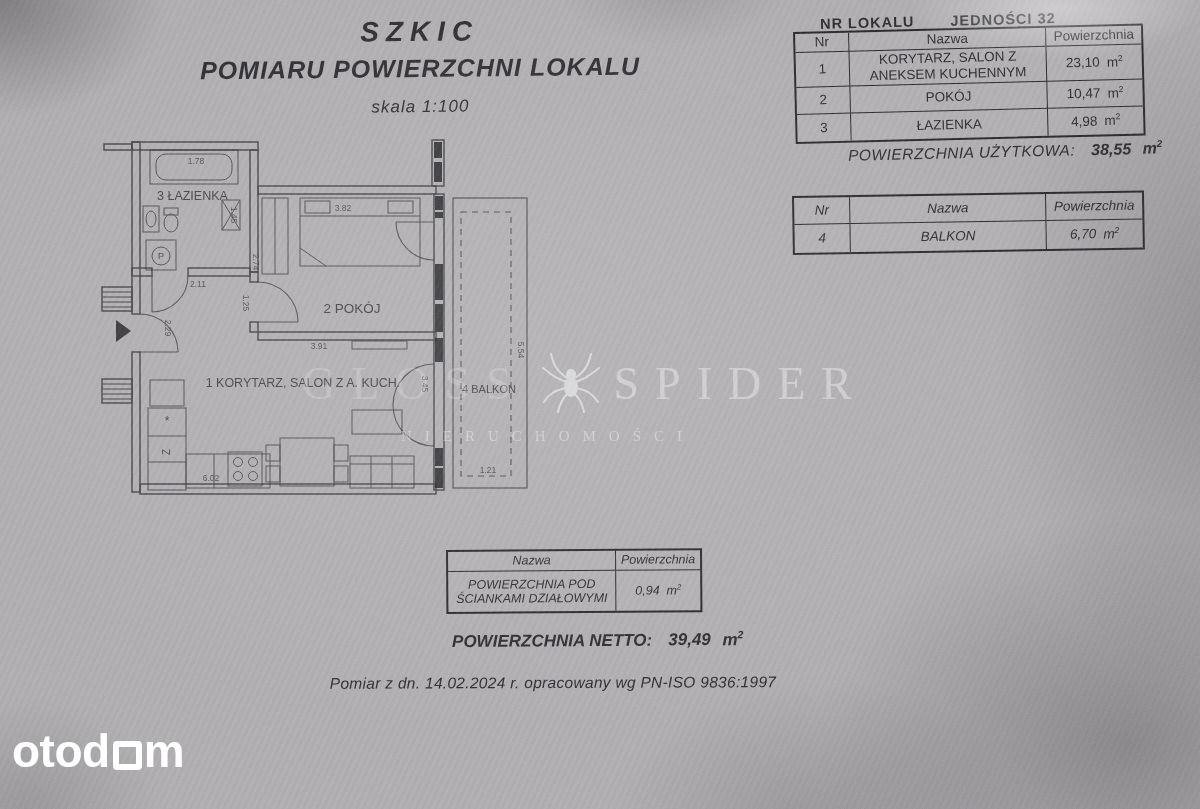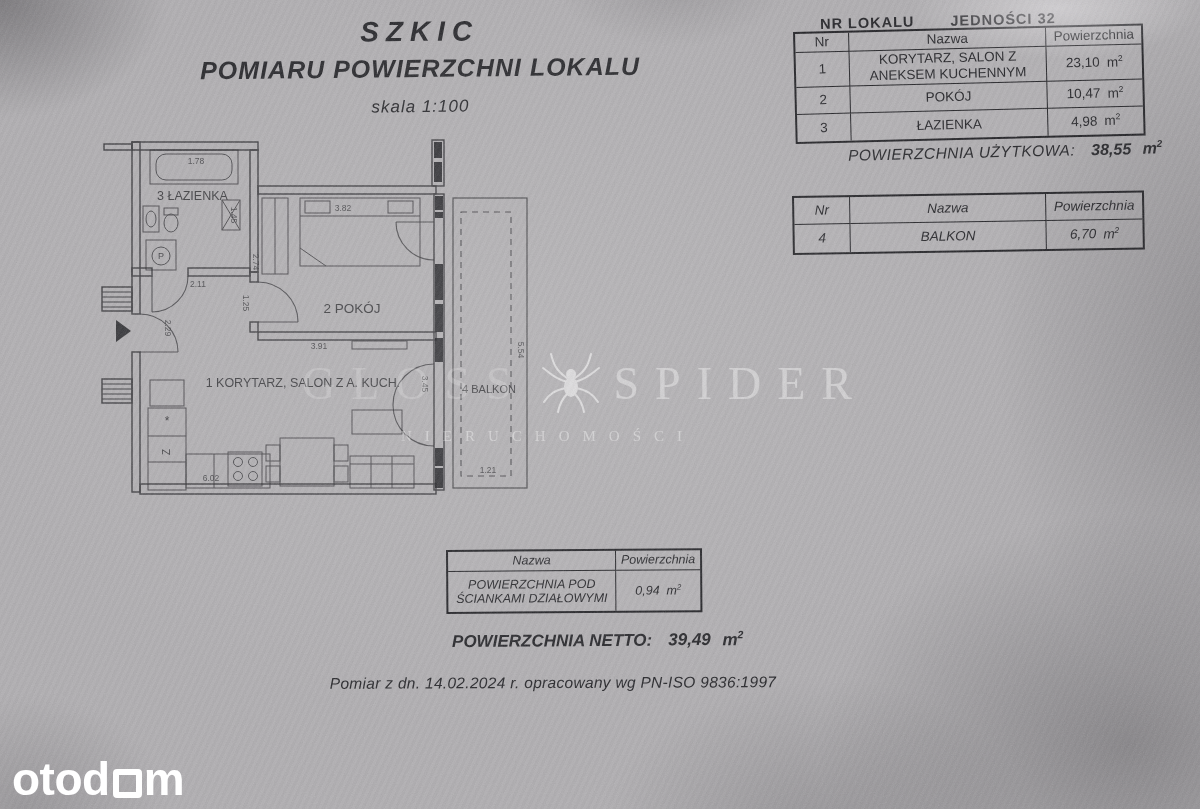--- a/index.html
+++ b/index.html
@@ -55,21 +55,21 @@
   .wm{position:absolute;left:302px;top:352px;width:566px;display:flex;align-items:center;
       justify-content:space-between;z-index:3;pointer-events:none;
       font-family:"Liberation Serif",serif;font-size:46px;letter-spacing:16px;color:#fff;}
   .wm .w1{opacity:.20;}
   .wm .w2{opacity:.40;}
   .wm-sub{position:absolute;left:398px;top:428px;width:300px;text-align:center;z-index:3;
       font-family:"Liberation Serif",serif;font-size:15px;letter-spacing:13px;
       color:#fff;opacity:.42;pointer-events:none;}
   .spider{opacity:.55;}
   
-  .logo{position:absolute;left:12px;top:752px;color:#fff;font-weight:bold;font-size:46px;
+  .logo{position:absolute;left:12px;top:724px;color:#fff;font-weight:bold;font-size:46px;
         letter-spacing:-.5px;display:flex;align-items:center;z-index:7;}
   .logo .sq{display:inline-block;width:17px;height:17px;border:6px solid #fff;
             border-radius:4px;margin:8px 2px 0 3px;}
   
   #plan{position:absolute;left:0;top:0;z-index:2;}
 </style>
 </head>
 <body>
 
 <div id="page">

